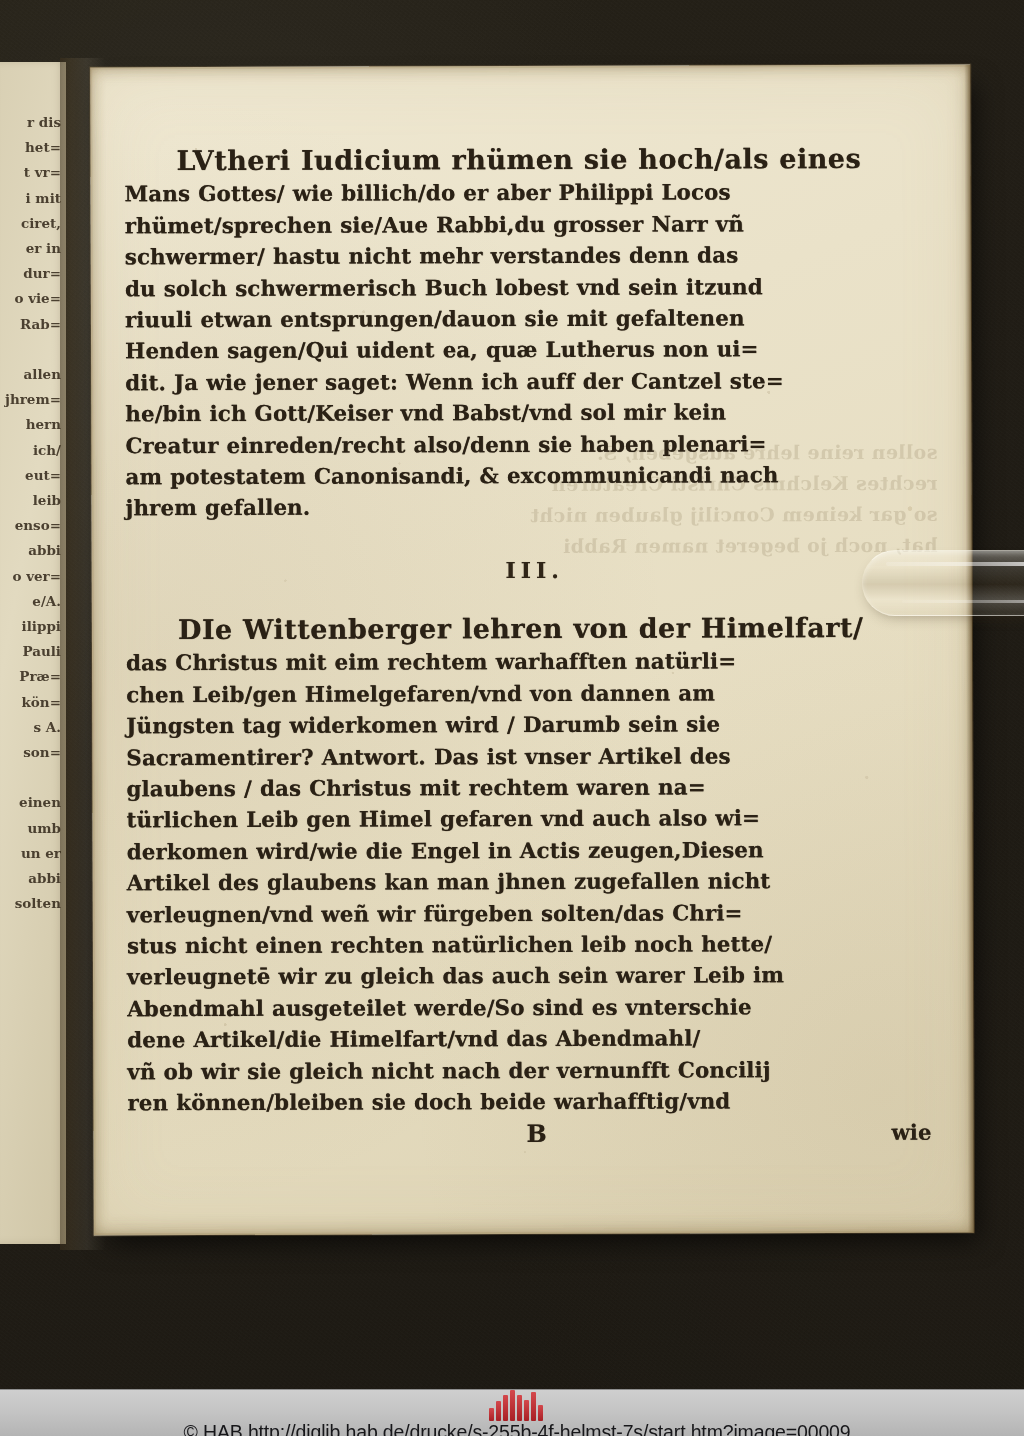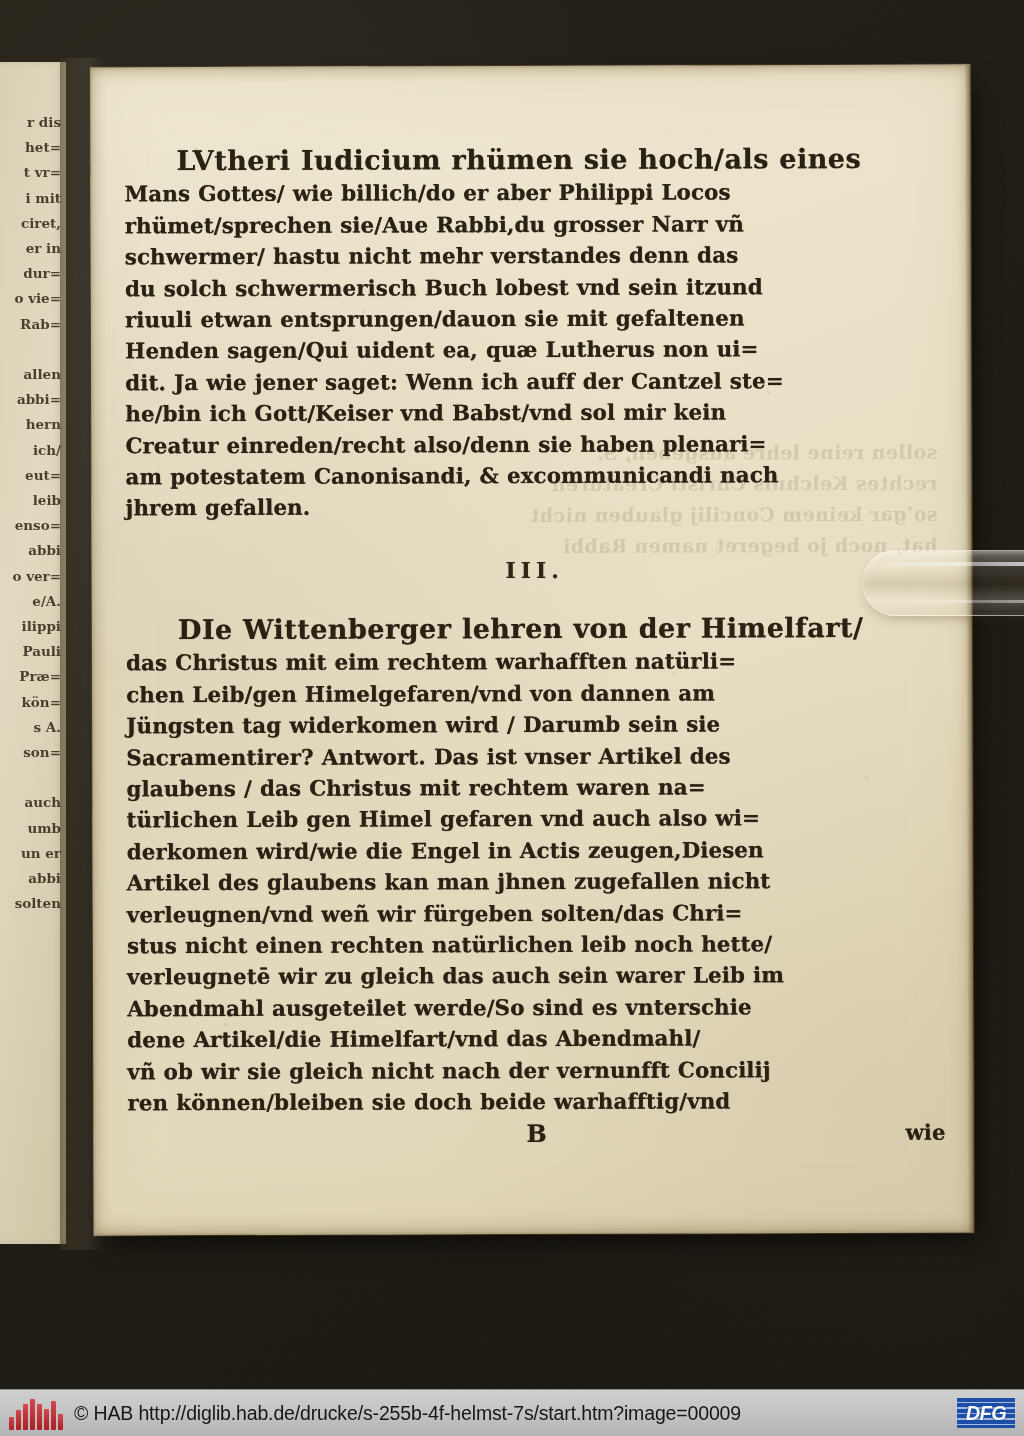--- a/index.html
+++ b/index.html
@@ -194,21 +194,21 @@
     left: 0; right: 0;
     text-align: center;
     font-family: "DejaVu Serif", serif;
     font-weight: 700;
     font-size: 24px;
     color: #2a2115;
     text-shadow: 0 0 .7px rgba(42,33,21,.55);
   }
   .catchword {
     position: absolute;
-    right: 0; top: 2px;
+    right: 14px; top: 2px;
     font-family: "DejaVu Serif", serif;
     font-weight: 700;
     font-size: 21.4px;
     color: #2a2115;
     text-shadow: 0 0 .7px rgba(42,33,21,.55);
   }
 
   
   .weight {
     position: absolute;
@@ -251,20 +251,21 @@
 
   
   .banner {
     position: absolute;
     left: 0; bottom: 0;
     width: 1024px; height: 46px;
     background: linear-gradient(180deg, #cfcfcf 0%, #c3c3c3 50%, #b4b4b4 100%);
     display: flex;
     align-items: center;
     border-top: 1px solid #8e8e8e;
+    flex-direction: column;
   }
   .banner .hab-logo {
     width: 56px; height: 34px;
     margin-left: 8px;
     display: flex;
     align-items: flex-end;
     justify-content: center;
     gap: 2.5px;
   }
   .banner .hab-logo i {
@@ -324,37 +325,37 @@
         <div>het=</div>
         <div>t vr=</div>
         <div>i mit</div>
         <div>ciret,</div>
         <div>er in</div>
         <div>dur=</div>
         <div>o vie=</div>
         <div>Rab=</div>
         <div class="gap">&nbsp;</div>
         <div>allen</div>
-        <div>abbi=</div>
+        <div>jhrem=</div>
         <div>hern</div>
         <div>ich/</div>
         <div>eut=</div>
         <div>leib</div>
         <div>enso=</div>
         <div>abbi</div>
         <div>o ver=</div>
         <div>e/A.</div>
         <div>ilippi</div>
         <div>Pauli</div>
         <div>Præ=</div>
         <div>kön=</div>
         <div>s A.</div>
         <div>son=</div>
         <div class="gap">&nbsp;</div>
-        <div>auch</div>
+        <div>einen</div>
         <div>umb</div>
         <div>un er</div>
         <div>abbi</div>
         <div>solten</div>
       </div>
   </div>
   <div class="gutter"></div>
 
   <div class="page">
     <div class="fibres"></div>

